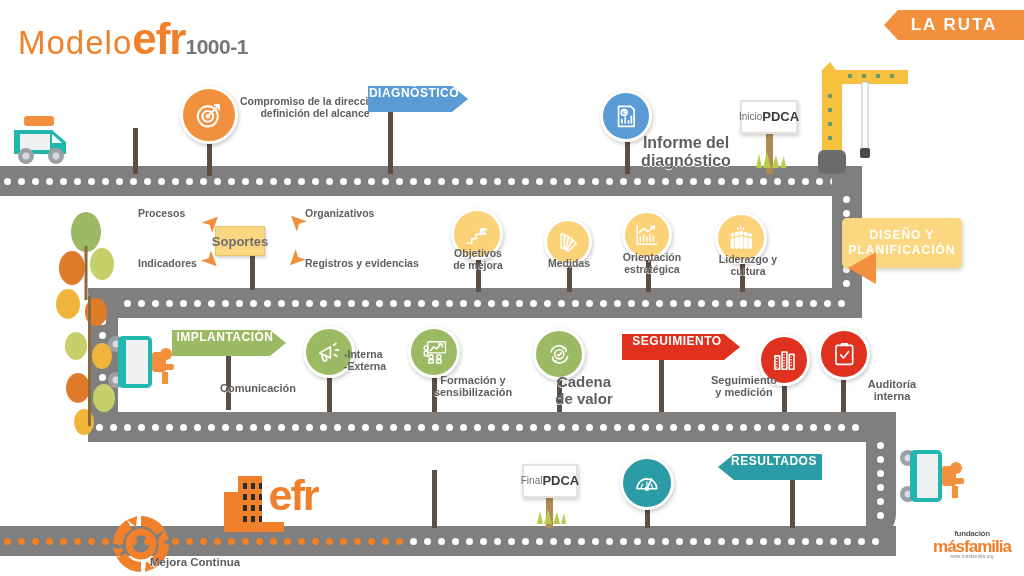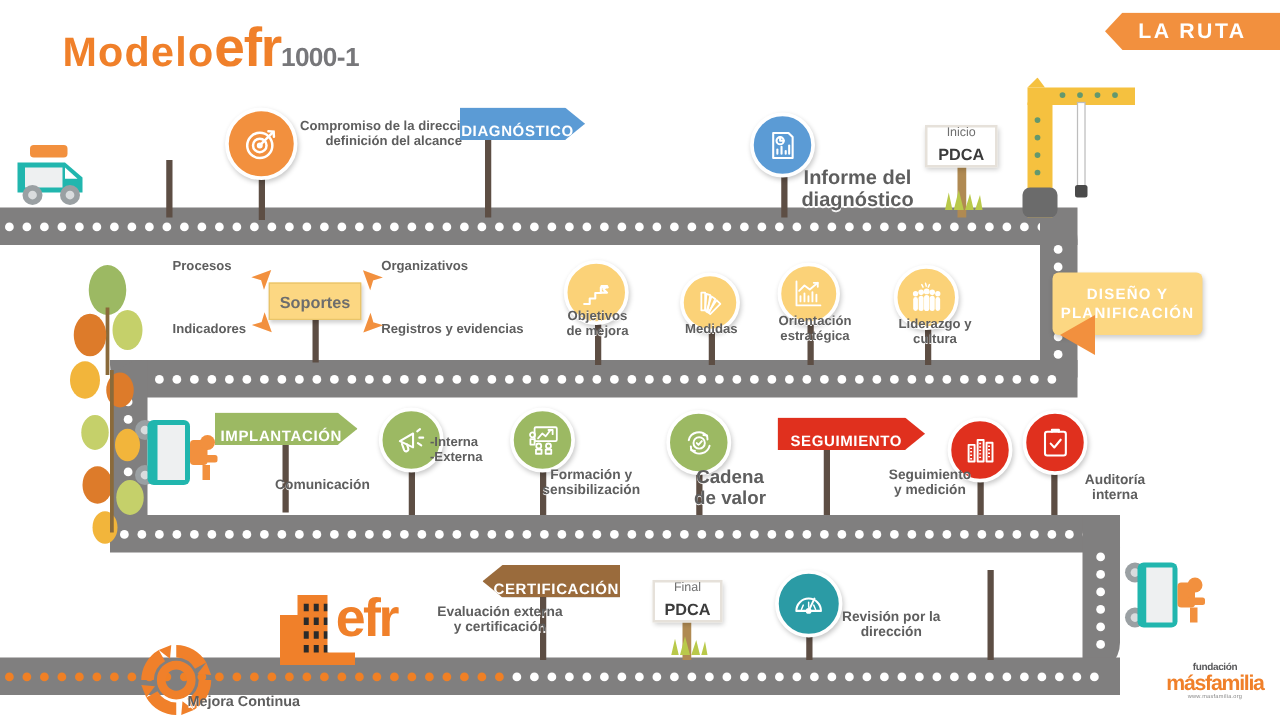--- a/index.html
+++ b/index.html
@@ -31,21 +31,21 @@
   
   .post { position:absolute; width:5px; background:#5d4e44; }
   .post.tan { background:#b08a52; width:7px; }
 
   
   .sign {
     position:absolute;
     color:#fff;
     font-weight:700;
     letter-spacing:.5px;
-    display:flex; align-items:flex-end; justify-content:center;
+    display:flex; align-items:flex-start; justify-content:center;
     text-align:center;
     box-shadow:1px 2px 3px rgba(0,0,0,.25);
   }
   .sign-right { clip-path: polygon(0 0, calc(100% - 16px) 0, 100% 50%, calc(100% - 16px) 100%, 0 100%); }
   .sign-left  { clip-path: polygon(16px 0, 100% 0, 100% 100%, 16px 100%, 0 50%); }
 
   .ribbon {
     position:absolute; background:#f2903e; color:#fff; font-weight:700;
     display:flex; align-items:center; justify-content:center; letter-spacing:2px;
     clip-path: polygon(14px 0, 100% 0, 100% 100%, 14px 100%, 0 50%);
@@ -68,21 +68,21 @@
     position:absolute; border-radius:50%;
     display:flex; align-items:center; justify-content:center;
     border:3px solid #fff;
     box-shadow:1px 2px 4px rgba(0,0,0,.22);
   }
   .node svg { width:58%; height:58%; display:block; }
 
   
   .board {
     position:absolute; background:#fff; border:2px solid #e6e1da;
-    display:flex; flex-direction:column; align-items:center; justify-content:space-between;
+    display:flex; flex-direction:row; align-items:center; justify-content:center;
     box-shadow:1px 2px 4px rgba(0,0,0,.2);
   }
   .board .b1 { color:#6f6f6f; font-size:10px; line-height:1; }
   .board .b2 { color:#3c3c3c; font-size:13px; font-weight:700; line-height:1.2; }
 
   
   .soportes-box {
     position:absolute; background:#fcd782; border:1px solid #e9c469;
     display:flex; align-items:center; justify-content:center;
     color:#6d6d6d; font-weight:700; font-size:13px;
@@ -97,21 +97,21 @@
     box-shadow:1px 2px 4px rgba(0,0,0,.2);
   }
   .callout-arrow {
     position:absolute; width:0;height:0;
     border-top:16px solid transparent; border-bottom:16px solid transparent;
     border-right:28px solid #f2903e;
   }
 
   
   #title { position:absolute; left:18px; top:14px; white-space:nowrap; }
-  #title .m { font-size:33px; font-weight:700; color:#f0802a; letter-spacing:1px;margin-left:32px; }
+  #title .m { font-size:33px; font-weight:400; color:#f0802a; letter-spacing:1px; }
   #title .e { font-size:44px; font-weight:700; color:#f0802a; letter-spacing:-1px; }
   #title .n { font-size:21px; font-weight:700; color:#77777a; letter-spacing:-0.5px; }
 
   
   .svgwrap { position:absolute; }
   .svgwrap svg { display:block; }
 
   .efr-logo { position:absolute; background:#fff; display:flex; align-items:center; justify-content:center;
               color:#f0802a; font-weight:700; font-style:normal; }
   .mf-logo { position:absolute; text-align:center; line-height:1; }
@@ -538,21 +538,21 @@
       <path d="M4 18 L7 4 L10 18 Z M11 18 L15 2 L19 18 Z M20 18 L24 5 L27 18 Z M28 18 L32 6 L34 18 Z" fill="#b9c94a"></path>
     </svg>
   </div>
 
   <div class="cap left" style="left:138px; top:208px; font-size:10.5px;">Procesos</div>
   <div class="cap left" style="left:305px; top:208px; font-size:10.5px;">Organizativos</div>
   <div class="cap left" style="left:138px; top:258px; font-size:10.5px;">Indicadores</div>
   <div class="cap left" style="left:305px; top:258px; font-size:10.5px;">Registros y evidencias</div>
 
   <div class="post" style="left:250px; top:256px; height:34px;"></div>
-  <div class="soportes-box" style="left:215px; top:226px; width:74px; height:30px;">
+  <div class="soportes-box" style="left:215px; top:226px; width:50px; height:30px;">
     <span>Soportes</span>
   </div>
   <div class="sop-arrow" style="left:203px; top:212px; transform:rotate(-45deg);">➤</div>
   <div class="sop-arrow" style="left:288px; top:212px; transform:rotate(-135deg);">➤</div>
   <div class="sop-arrow" style="left:203px; top:250px; transform:rotate(45deg);">➤</div>
   <div class="sop-arrow" style="left:288px; top:250px; transform:rotate(135deg);">➤</div>
 
   <div class="post" style="left:476px; top:252px; height:40px;"></div>
   <div class="node" style="left:451px; top:208px; width:52px; height:52px; background:#fbd278;">
     <svg viewBox="0 0 24 24" fill="none" stroke="#fff" stroke-width="1.5" stroke-linecap="round" stroke-linejoin="round">
@@ -687,25 +687,20 @@
     <svg viewBox="0 0 24 24" fill="none" stroke="#fff" stroke-width="1.5" stroke-linecap="round" stroke-linejoin="round">
       <rect x="4.5" y="4" width="15" height="17" rx="1.6"></rect>
       <path d="M9.5 4 V2.6 h5 V4"></path>
       <path d="M8.6 12.5 l2.6 2.8 l4.6 -5.6"></path>
     </svg>
   </div>
   <div class="cap" style="left:850px; top:378px; width:84px; font-size:11px; white-space:pre-line;">Auditoría
 interna</div>
 
   <div class="post" style="left:432px; top:470px; height:58px;"></div>
-  <div class="sign sign-left" style="left:386px; top:452px; width:110px; height:26px; background:#9a6b3c; font-size:12px;">
-    <span style="margin-left:8px;">CERTIFICACIÓN</span>
-  </div>
-  <div class="cap" style="left:334px; top:484px; width:132px; font-size:11px; white-space:pre-line;">Evaluación externa
-y certificación</div>
 
   <div class="post tan" style="left:546px; top:492px; height:36px;"></div>
   <div class="board" style="left:522px; top:464px; width:56px; height:34px;">
     <span class="b1">Final</span>
     <span class="b2">PDCA</span>
   </div>
   <div class="svgwrap" style="left:534px; top:508px;">
     <svg width="34" height="16" viewBox="0 0 34 16">
       <path d="M3 16 L6 3 L9 16 Z M10 16 L14 1 L18 16 Z M19 16 L23 4 L26 16 Z M27 16 L30 5 L32 16 Z" fill="#b9c94a"></path>
     </svg>
@@ -713,24 +708,25 @@
 
   <div class="post" style="left:645px; top:500px; height:28px;"></div>
   <div class="node" style="left:620px; top:456px; width:54px; height:54px; background:#2b9ba5;">
     <svg viewBox="0 0 24 24" fill="none" stroke="#fff" stroke-width="1.4" stroke-linecap="round" stroke-linejoin="round">
       <path d="M3.5 17 a8.5 8.5 0 0 1 17 0 z"></path>
       <path d="M12 17 L16 8.5"></path>
       <path d="M7 16 l1.3 -3 M12 14.5 v-3.5 M16.8 16 l-1.3 -3" stroke-width="1"></path>
       <circle cx="12" cy="17" r="1.3" fill="#fff"></circle>
     </svg>
   </div>
-  <div class="cap" style="left:660px; top:488px; width:106px; font-size:11px; white-space:pre-line;">Revisión por la
-dirección</div>
 
   <div class="post" style="left:790px; top:456px; height:72px;"></div>
+  <div class="sign sign-left" style="left:718px; top:454px; width:104px; height:26px; background:#2b9ba5; font-size:12px;">
+    <span style="margin-left:8px;">RESULTADOS</span>
+  </div>
 
   <div class="svgwrap" style="left:216px; top:474px;">
     <svg width="74" height="58" viewBox="0 0 74 58">
       <rect x="22" y="2" width="30" height="56" fill="#f0802a"></rect>
       <rect x="8" y="18" width="16" height="40" fill="#f0802a"></rect>
       <rect x="48" y="26" width="20" height="32" fill="#f0802a"></rect>
       <g fill="#2b2b2b">
         <rect x="27" y="9" width="4" height="6"></rect>
           <rect x="35" y="9" width="4" height="6"></rect>
           <rect x="43" y="9" width="4" height="6"></rect>

